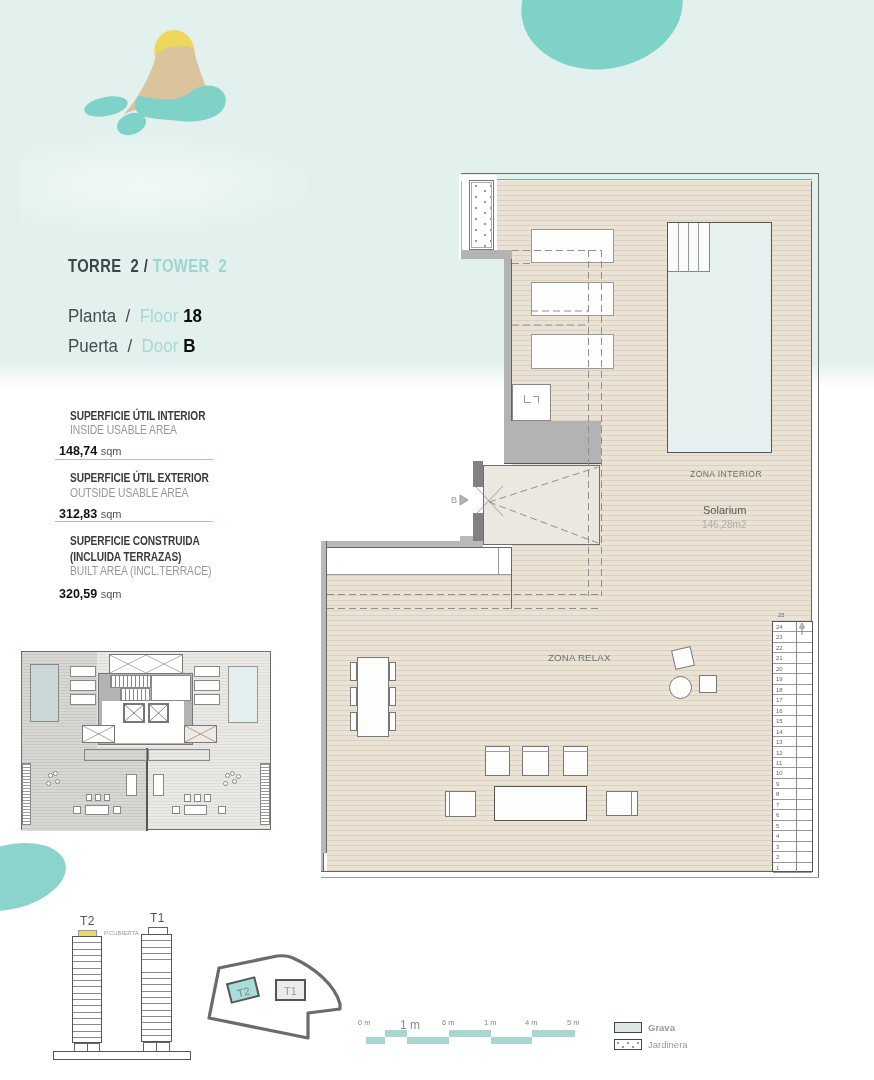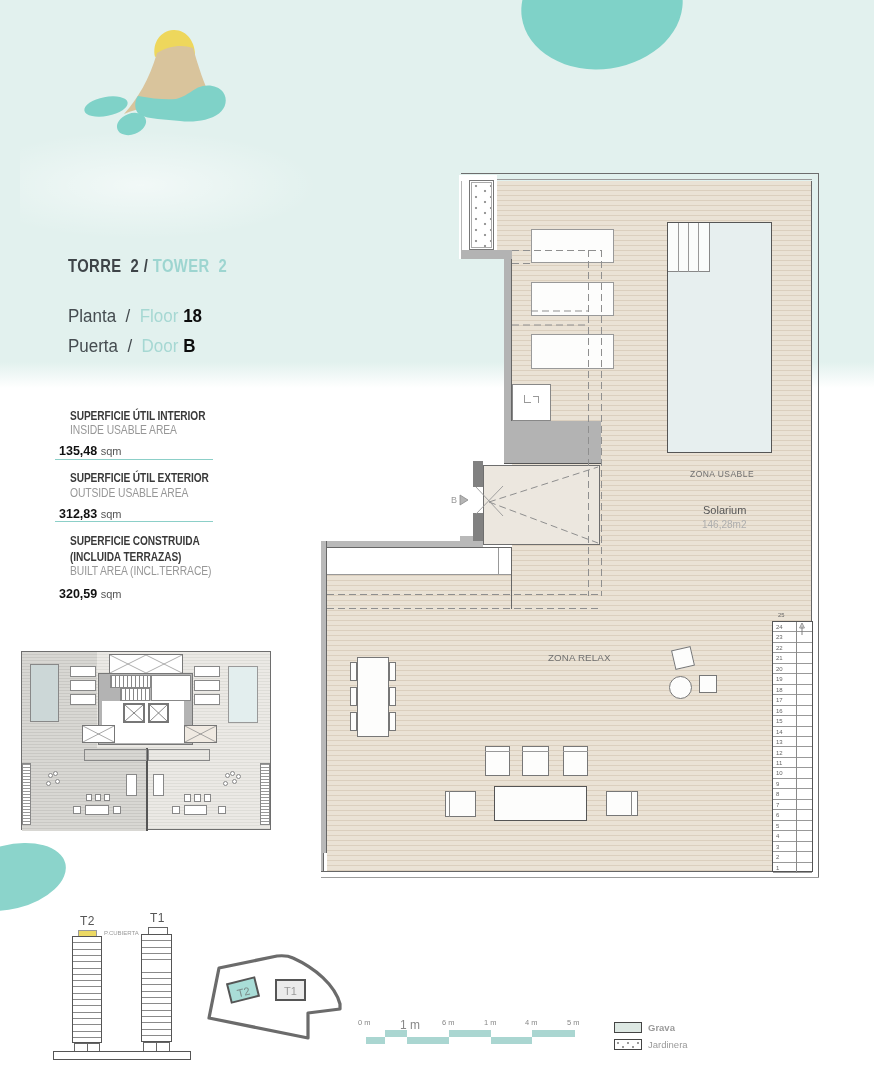--- a/index.html
+++ b/index.html
@@ -17,21 +17,21 @@
 <path d="M 124,114 C 138,98 149,80 157,53 C 168,46 182,44 193,48 C 198,65 204,85 211,97 C 200,101 186,104 172,104 C 155,104 139,108 124,114 Z" fill="#d9c49c"></path>
 <path d="M 138,96 C 152,98.5 165,100 176,99 C 185,97 191,91 198,87.5 C 207,83.5 218,85.5 223,92 C 228,99 226,108 219,113.5 C 209,121 193,122.5 180,121 C 166,119.5 148,119 140,115 C 134,111 134,101 138,96 Z" fill="#7fd2c8"></path>
 <ellipse cx="131.5" cy="124" rx="15" ry="10.5" fill="#7fd2c8" transform="rotate(-20 131.5 124)"></ellipse>
 <ellipse cx="10" cy="877" rx="57" ry="32" fill="#8bd4cb" transform="rotate(-14 10 877)"></ellipse>
 </svg>
 <div class="a" style="left:68px;top:255px;white-space:nowrap;font-size:18.5px;font-weight:bold;letter-spacing:0.5px;color:#3e4448;transform:scaleX(0.80);transform-origin:0 0;">TORRE&nbsp; 2 / <span style="color:#9dd5d0;">TOWER&nbsp; 2</span></div>
 <div class="a" style="left:68px;top:306px;white-space:nowrap;font-size:17.5px;color:#454c50;transform:scaleX(0.97);transform-origin:0 0;">Planta&nbsp; /&nbsp; <span style="color:#a6d8d3;">Floor</span> <span style="color:#0c0c0c;font-weight:bold;">18</span></div>
 <div class="a" style="left:68px;top:336px;white-space:nowrap;font-size:17.5px;color:#454c50;transform:scaleX(0.97);transform-origin:0 0;">Puerta&nbsp; /&nbsp; <span style="color:#a6d8d3;">Door</span> <span style="color:#0c0c0c;font-weight:bold;">B</span></div>
 <div class="a" style="left:70px;top:407.5px;white-space:nowrap;font-size:13px;font-weight:bold;color:#3a3a3a;letter-spacing:-0.1px;transform:scaleX(0.78);transform-origin:0 0;">SUPERFICIE ÚTIL INTERIOR</div>
 <div class="a" style="left:70px;top:422.5px;white-space:nowrap;font-size:12px;color:#979797;letter-spacing:-0.1px;transform:scaleX(0.86);transform-origin:0 0;">INSIDE USABLE AREA</div>
-<div class="a" style="left:59px;top:444px;white-space:nowrap;font-size:12.5px;color:#111;"><b>135,48</b> <span style="font-weight:normal;font-size:11px;color:#555;">sqm</span></div>
+<div class="a" style="left:59px;top:444px;white-space:nowrap;font-size:12.5px;color:#111;"><b>148,74</b> <span style="font-weight:normal;font-size:11px;color:#555;">sqm</span></div>
 <div class="a" style="left:55px;top:459px;width:158px;height:1.2px;background:#8ccfc8;"></div>
 <div class="a" style="left:70px;top:470px;white-space:nowrap;font-size:13px;font-weight:bold;color:#3a3a3a;letter-spacing:-0.1px;transform:scaleX(0.78);transform-origin:0 0;">SUPERFICIE ÚTIL EXTERIOR</div>
 <div class="a" style="left:70px;top:486px;white-space:nowrap;font-size:12px;color:#979797;letter-spacing:-0.1px;transform:scaleX(0.86);transform-origin:0 0;">OUTSIDE USABLE AREA</div>
 <div class="a" style="left:59px;top:507px;white-space:nowrap;font-size:12.5px;color:#111;"><b>312,83</b> <span style="font-weight:normal;font-size:11px;color:#555;">sqm</span></div>
 <div class="a" style="left:55px;top:521px;width:158px;height:1.2px;background:#8ccfc8;"></div>
 <div class="a" style="left:70px;top:533px;white-space:nowrap;font-size:13px;font-weight:bold;color:#3a3a3a;letter-spacing:-0.1px;transform:scaleX(0.78);transform-origin:0 0;">SUPERFICIE CONSTRUIDA</div>
 <div class="a" style="left:70px;top:549px;white-space:nowrap;font-size:13px;font-weight:bold;color:#3a3a3a;letter-spacing:-0.1px;transform:scaleX(0.78);transform-origin:0 0;">(INCLUIDA TERRAZAS)</div>
 <div class="a" style="left:70px;top:564px;white-space:nowrap;font-size:12px;color:#979797;letter-spacing:-0.1px;transform:scaleX(0.86);transform-origin:0 0;">BUILT AREA (INCL.TERRACE)</div>
 <div class="a" style="left:59px;top:587px;white-space:nowrap;font-size:12.5px;color:#111;"><b>320,59</b> <span style="font-weight:normal;font-size:11px;color:#555;">sqm</span></div>
 <div class="a deck" style="left:327px;top:181px;width:484px;height:690px;clip-path:polygon(168px 0px,484px 0px,484px 690px,0px 690px,0px 366px,185px 366px,185px 78px,168px 78px);"></div>
@@ -85,21 +85,21 @@
 </g>
 <g stroke="#999" stroke-width="0.9" fill="none">
 <line x1="476" y1="487" x2="503" y2="516"></line>
 <line x1="476" y1="514" x2="503" y2="486"></line>
 </g>
 </svg>
 <div class="a" style="left:451px;top:495px;white-space:nowrap;font-size:9px;color:#999;">B</div>
 <svg class="a" style="left:459px;top:494px;" width="10" height="12" viewBox="0 0 10 12">
     <polygon points="1,1 1,11 9,6" fill="#b5b5b5" stroke="#8a8a8a" stroke-width="0.8"></polygon>
   </svg>
-<div class="a" style="left:690px;top:469px;white-space:nowrap;font-size:8.5px;color:#6f6f6f;letter-spacing:0.45px;">ZONA USABLE</div>
+<div class="a" style="left:690px;top:469px;white-space:nowrap;font-size:8.5px;color:#6f6f6f;letter-spacing:0.45px;">ZONA INTERIOR</div>
 <div class="a" style="left:703px;top:504px;white-space:nowrap;font-size:11px;color:#555;">Solarium</div>
 <div class="a" style="left:702px;top:519px;white-space:nowrap;font-size:10px;color:#adadad;">146,28m2</div>
 <div class="a" style="left:548px;top:652px;white-space:nowrap;font-size:9.8px;color:#6f6f6f;letter-spacing:0.1px;">ZONA RELAX</div>
 <div class="a" style="left:357px;top:657px;width:32px;height:80px;background:#fdfdfc;border:1px solid #777;"></div>
 <div class="a" style="left:350px;top:662px;width:7px;height:19px;background:#fdfdfc;border:1px solid #777;"></div>
 <div class="a" style="left:389px;top:662px;width:7px;height:19px;background:#fdfdfc;border:1px solid #777;"></div>
 <div class="a" style="left:350px;top:687px;width:7px;height:19px;background:#fdfdfc;border:1px solid #777;"></div>
 <div class="a" style="left:389px;top:687px;width:7px;height:19px;background:#fdfdfc;border:1px solid #777;"></div>
 <div class="a" style="left:350px;top:712px;width:7px;height:19px;background:#fdfdfc;border:1px solid #777;"></div>
 <div class="a" style="left:389px;top:712px;width:7px;height:19px;background:#fdfdfc;border:1px solid #777;"></div>

